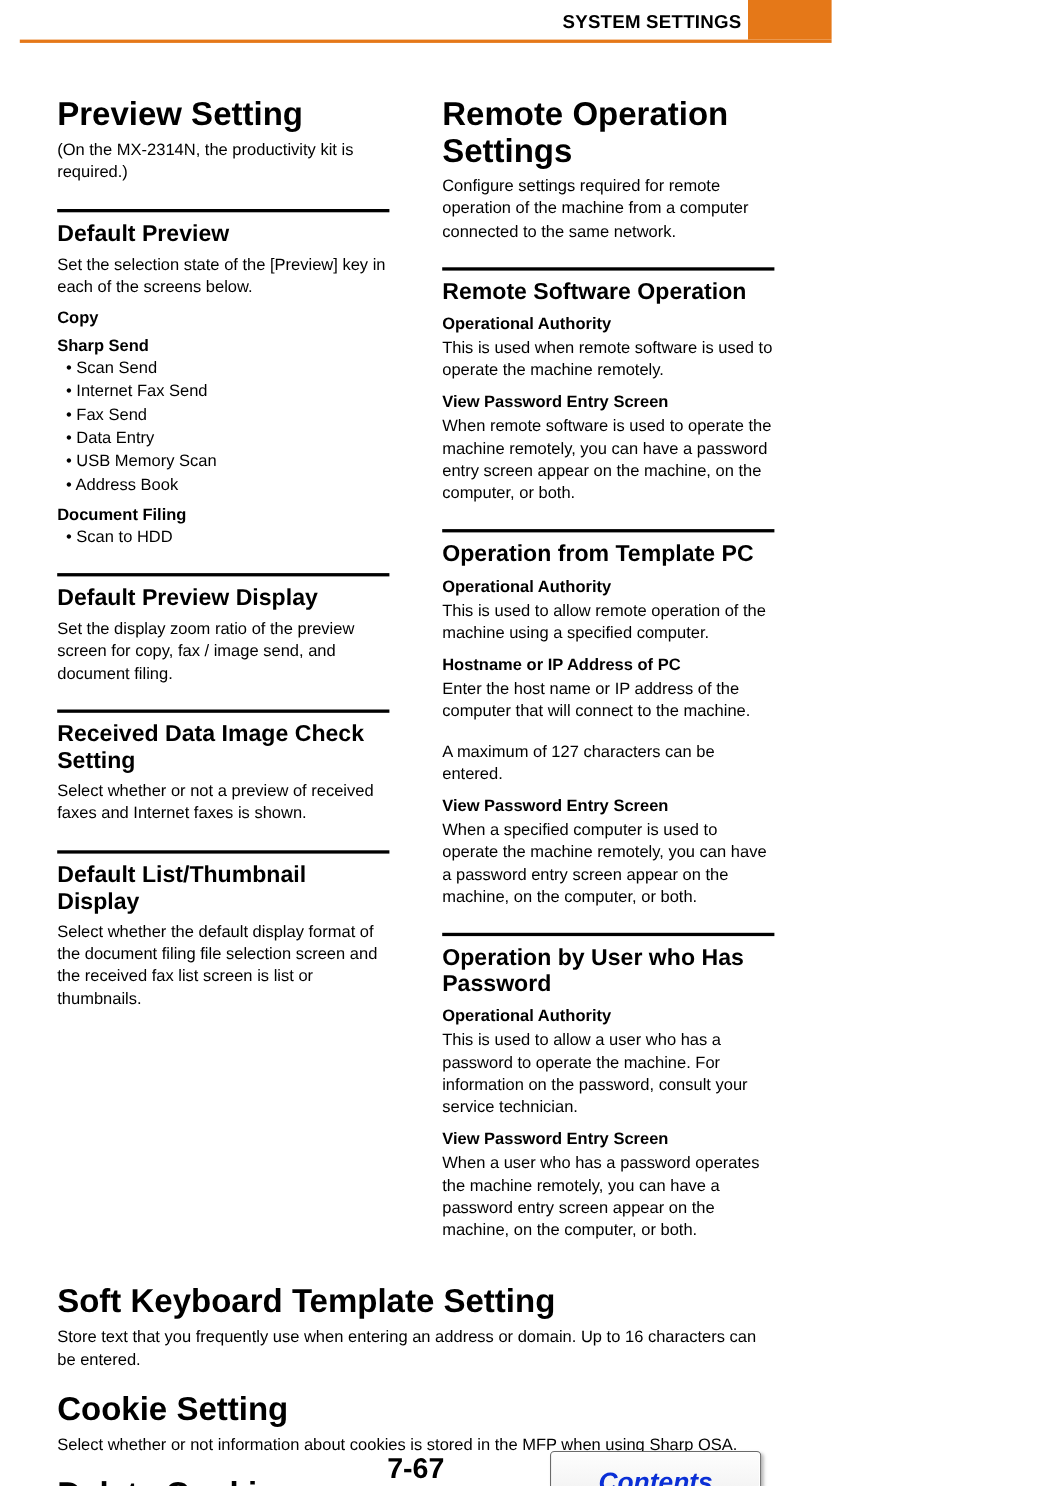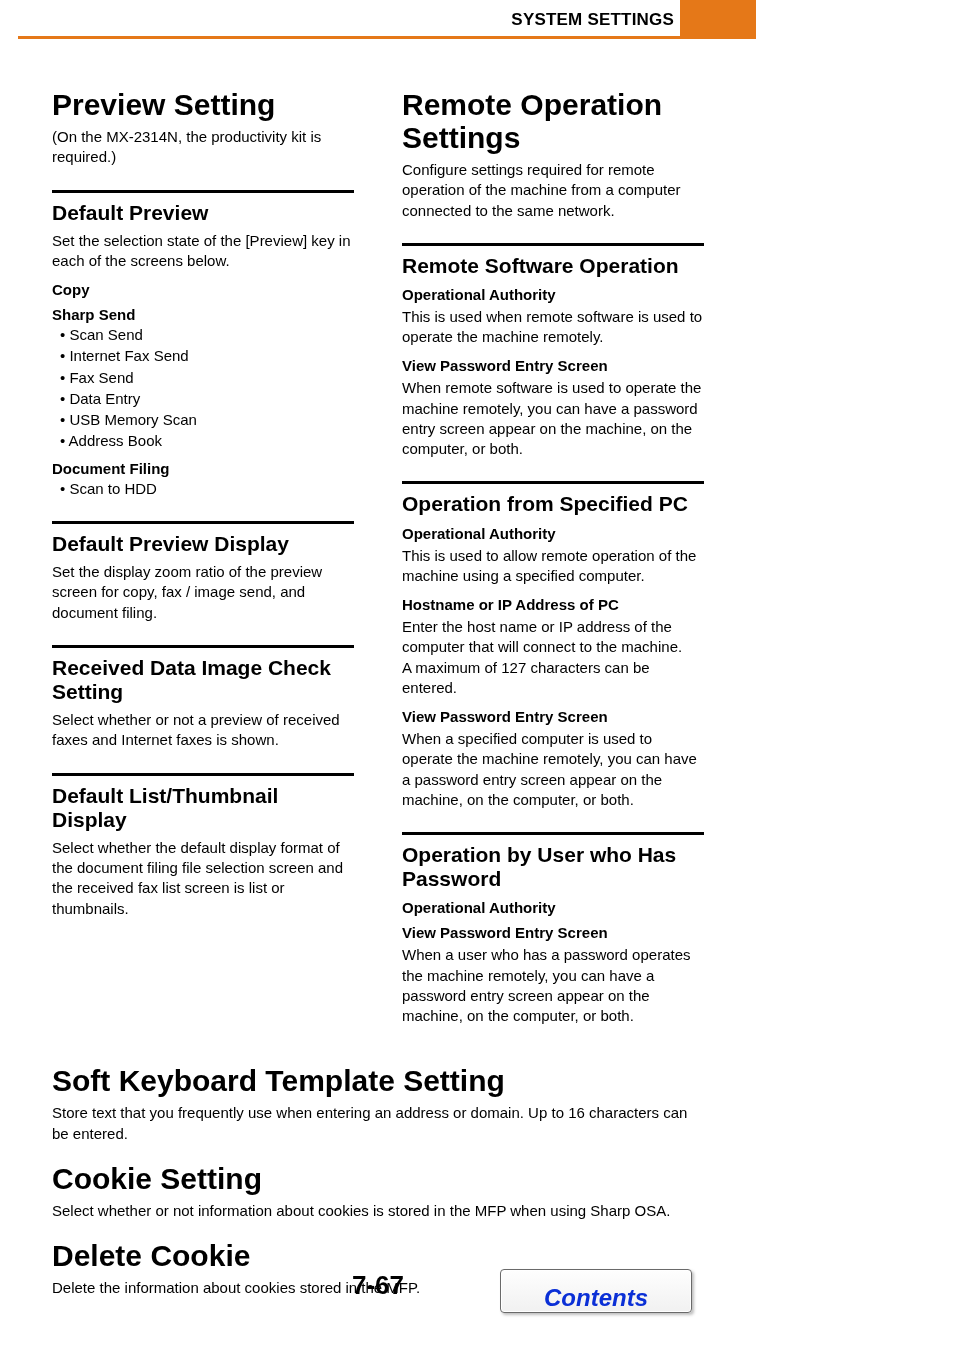--- a/index.html
+++ b/index.html
@@ -178,32 +178,33 @@
         <div class="body-text">Configure settings required for remote operation of the machine from a computer connected to the same network.</div>
 
         <hr class="thick-rule">
         <h2 class="subsection">Remote Software Operation</h2>
         <div class="bold-line">Operational Authority</div>
         <div class="body-text">This is used when remote software is used to operate the machine remotely.</div>
         <div class="bold-line">View Password Entry Screen</div>
         <div class="body-text">When remote software is used to operate the machine remotely, you can have a password entry screen appear on the machine, on the computer, or both.</div>
 
         <hr class="thick-rule">
-        <h2 class="subsection">Operation from Specified PC</h2>
+        <h2 class="subsection">Operation from Template PC</h2>
         <div class="bold-line">Operational Authority</div>
         <div class="body-text">This is used to allow remote operation of the machine using a specified computer.</div>
         <div class="bold-line">Hostname or IP Address of PC</div>
         <div class="body-text" style="margin-bottom:0">Enter the host name or IP address of the computer that will connect to the machine.</div>
-        <div class="body-text" style="margin-top:0">A maximum of 127 characters can be entered.</div>
+        <div class="body-text" style="margin-top:16px">A maximum of 127 characters can be entered.</div>
         <div class="bold-line">View Password Entry Screen</div>
         <div class="body-text">When a specified computer is used to operate the machine remotely, you can have a password entry screen appear on the machine, on the computer, or both.</div>
 
         <hr class="thick-rule">
         <h2 class="subsection">Operation by User who Has Password</h2>
         <div class="bold-line">Operational Authority</div>
+        <div class="body-text">This is used to allow a user who has a password to operate the machine. For information on the password, consult your service technician.</div>
         <div class="bold-line">View Password Entry Screen</div>
         <div class="body-text">When a user who has a password operates the machine remotely, you can have a password entry screen appear on the machine, on the computer, or both.</div>
       </div>
     </div>
 
     <div class="full-width-sections">
       <h1 class="section">Soft Keyboard Template Setting</h1>
       <div class="body-text">Store text that you frequently use when entering an address or domain. Up to 16 characters can be entered.</div>
 
       <h1 class="section">Cookie Setting</h1>

